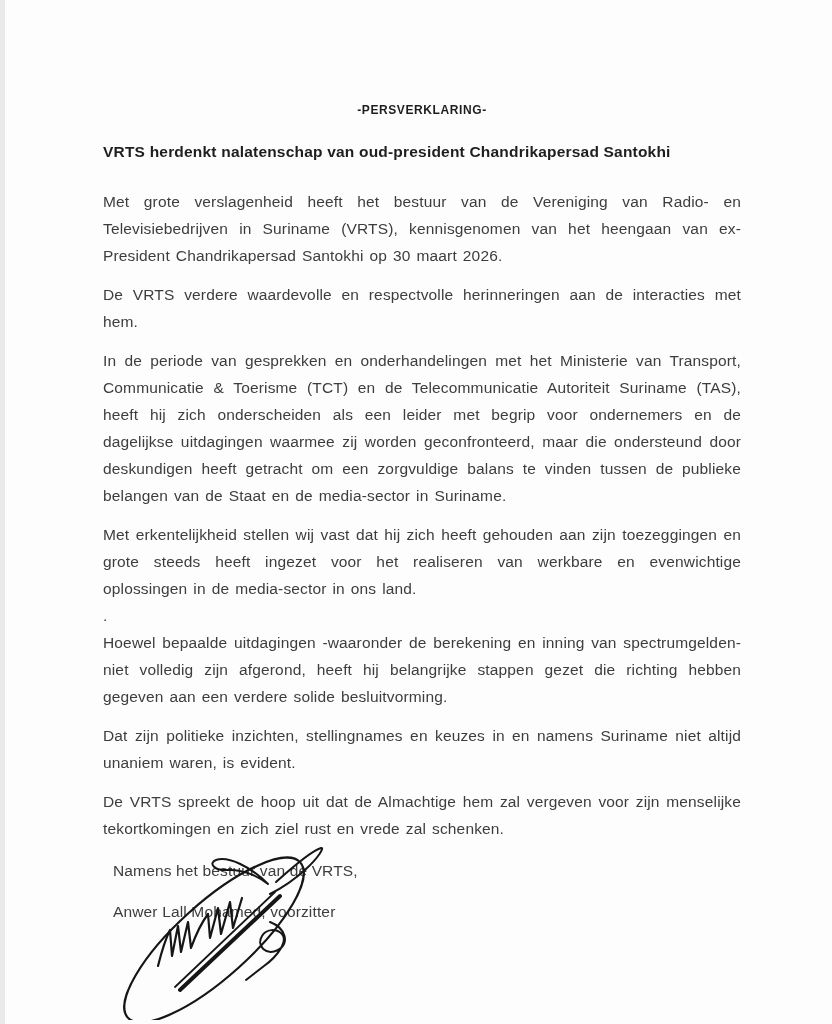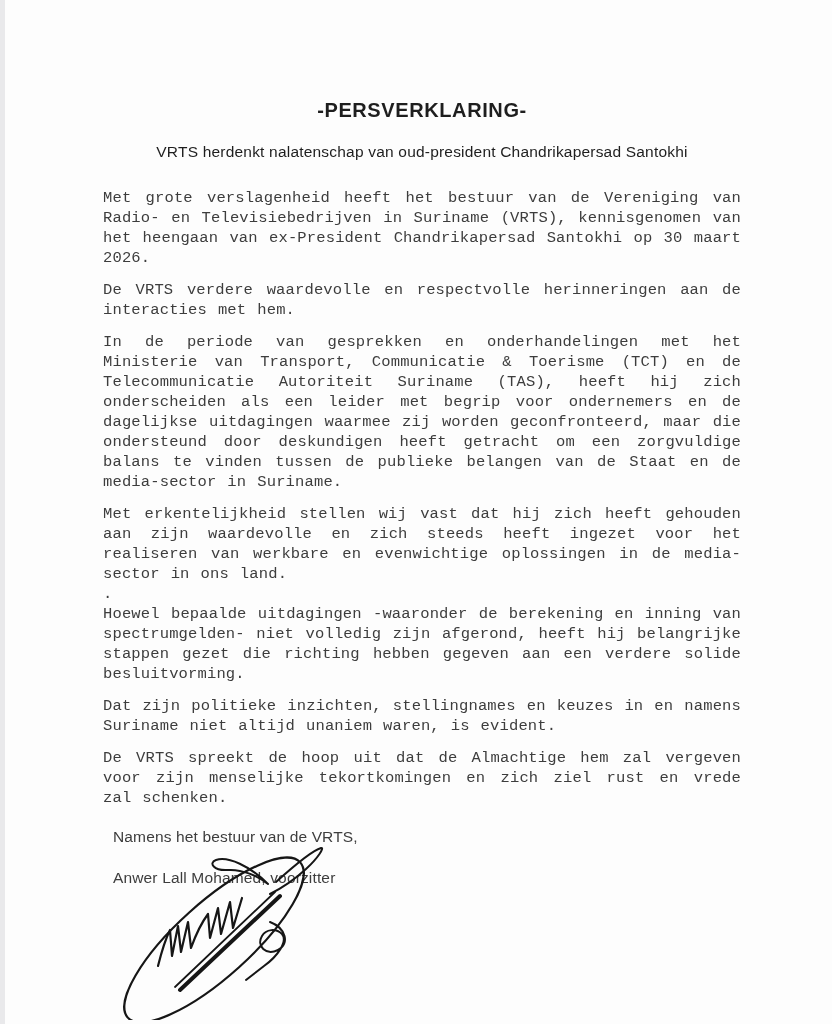--- a/index.html
+++ b/index.html
@@ -26,43 +26,42 @@
   }
   .doc {
     position: absolute;
     left: 103px;
     top: 100px;
     width: 638px;
   }
   .doc-title {
     text-align: center;
     font-weight: bold;
-    font-size: 20px;
+    font-size: 12px;
     line-height: 20px;
     letter-spacing: 0.6px;
     color: #1e1e1e;
     margin: 0 0 22px 0;
   }
   .doc-subtitle {
-    text-align: center;
-    font-weight: normal;
+    text-align: left;
+    font-weight: bold;
     font-size: 15.5px;
     line-height: 20px;
     letter-spacing: 0.2px;
     color: #1e1e1e;
     margin: 0 0 26px 0;
   }
   .para {
     text-align: justify;
     font-size: 15.5px;
-    line-height: 20px;
+    line-height: 27px;
     letter-spacing: 0.15px;
     word-spacing: 1.5px;
     margin: 0 0 12px 0;
-    font-family: Liberation Mono, monospace;
   }
   .para.tight {
     margin-bottom: 0;
   }
   .para.dot {
     text-align: left;
     margin: 0;
   }
   .closing-line {
     font-size: 15.5px;
@@ -100,21 +99,21 @@
     <div class="doc-title">-PERSVERKLARING-</div>
 
     <div class="doc-subtitle">VRTS herdenkt nalatenschap van oud-president Chandrikapersad Santokhi</div>
 
     <div class="para">Met grote verslagenheid heeft het bestuur van de Vereniging van Radio- en Televisiebedrijven in Suriname (VRTS), kennisgenomen van het heengaan van ex-President Chandrikapersad Santokhi op 30 maart 2026.</div>
 
     <div class="para">De VRTS verdere waardevolle en respectvolle herinneringen aan de interacties met hem.</div>
 
     <div class="para">In de periode van gesprekken en onderhandelingen met het Ministerie van Transport, Communicatie &amp; Toerisme (TCT) en de Telecommunicatie Autoriteit Suriname (TAS), heeft hij zich onderscheiden als een leider met begrip voor ondernemers en de dagelijkse uitdagingen waarmee zij worden geconfronteerd, maar die ondersteund door deskundigen heeft getracht om een zorgvuldige balans te vinden tussen de publieke belangen van de Staat en de media-sector in Suriname.</div>
 
-    <div class="para tight">Met erkentelijkheid stellen wij vast dat hij zich heeft gehouden aan zijn waardevolle en zich steeds heeft ingezet voor het realiseren van werkbare en evenwichtige oplossingen in de media-sector in ons land.</div>
+    <div class="para tight">Met erkentelijkheid stellen wij vast dat hij zich heeft gehouden aan zijn toezeggingen en grote steeds heeft ingezet voor het realiseren van werkbare en evenwichtige oplossingen in de media-sector in ons land.</div>
 
     <div class="para dot">.</div>
 
     <div class="para">Hoewel bepaalde uitdagingen -waaronder de berekening en inning van spectrumgelden- niet volledig zijn afgerond, heeft hij belangrijke stappen gezet die richting hebben gegeven aan een verdere solide besluitvorming.</div>
 
     <div class="para">Dat zijn politieke inzichten, stellingnames en keuzes in en namens Suriname niet altijd unaniem waren, is evident.</div>
 
     <div class="para">De VRTS spreekt de hoop uit dat de Almachtige hem zal vergeven voor zijn menselijke tekortkomingen en zich ziel rust en vrede zal schenken.</div>
 
 

